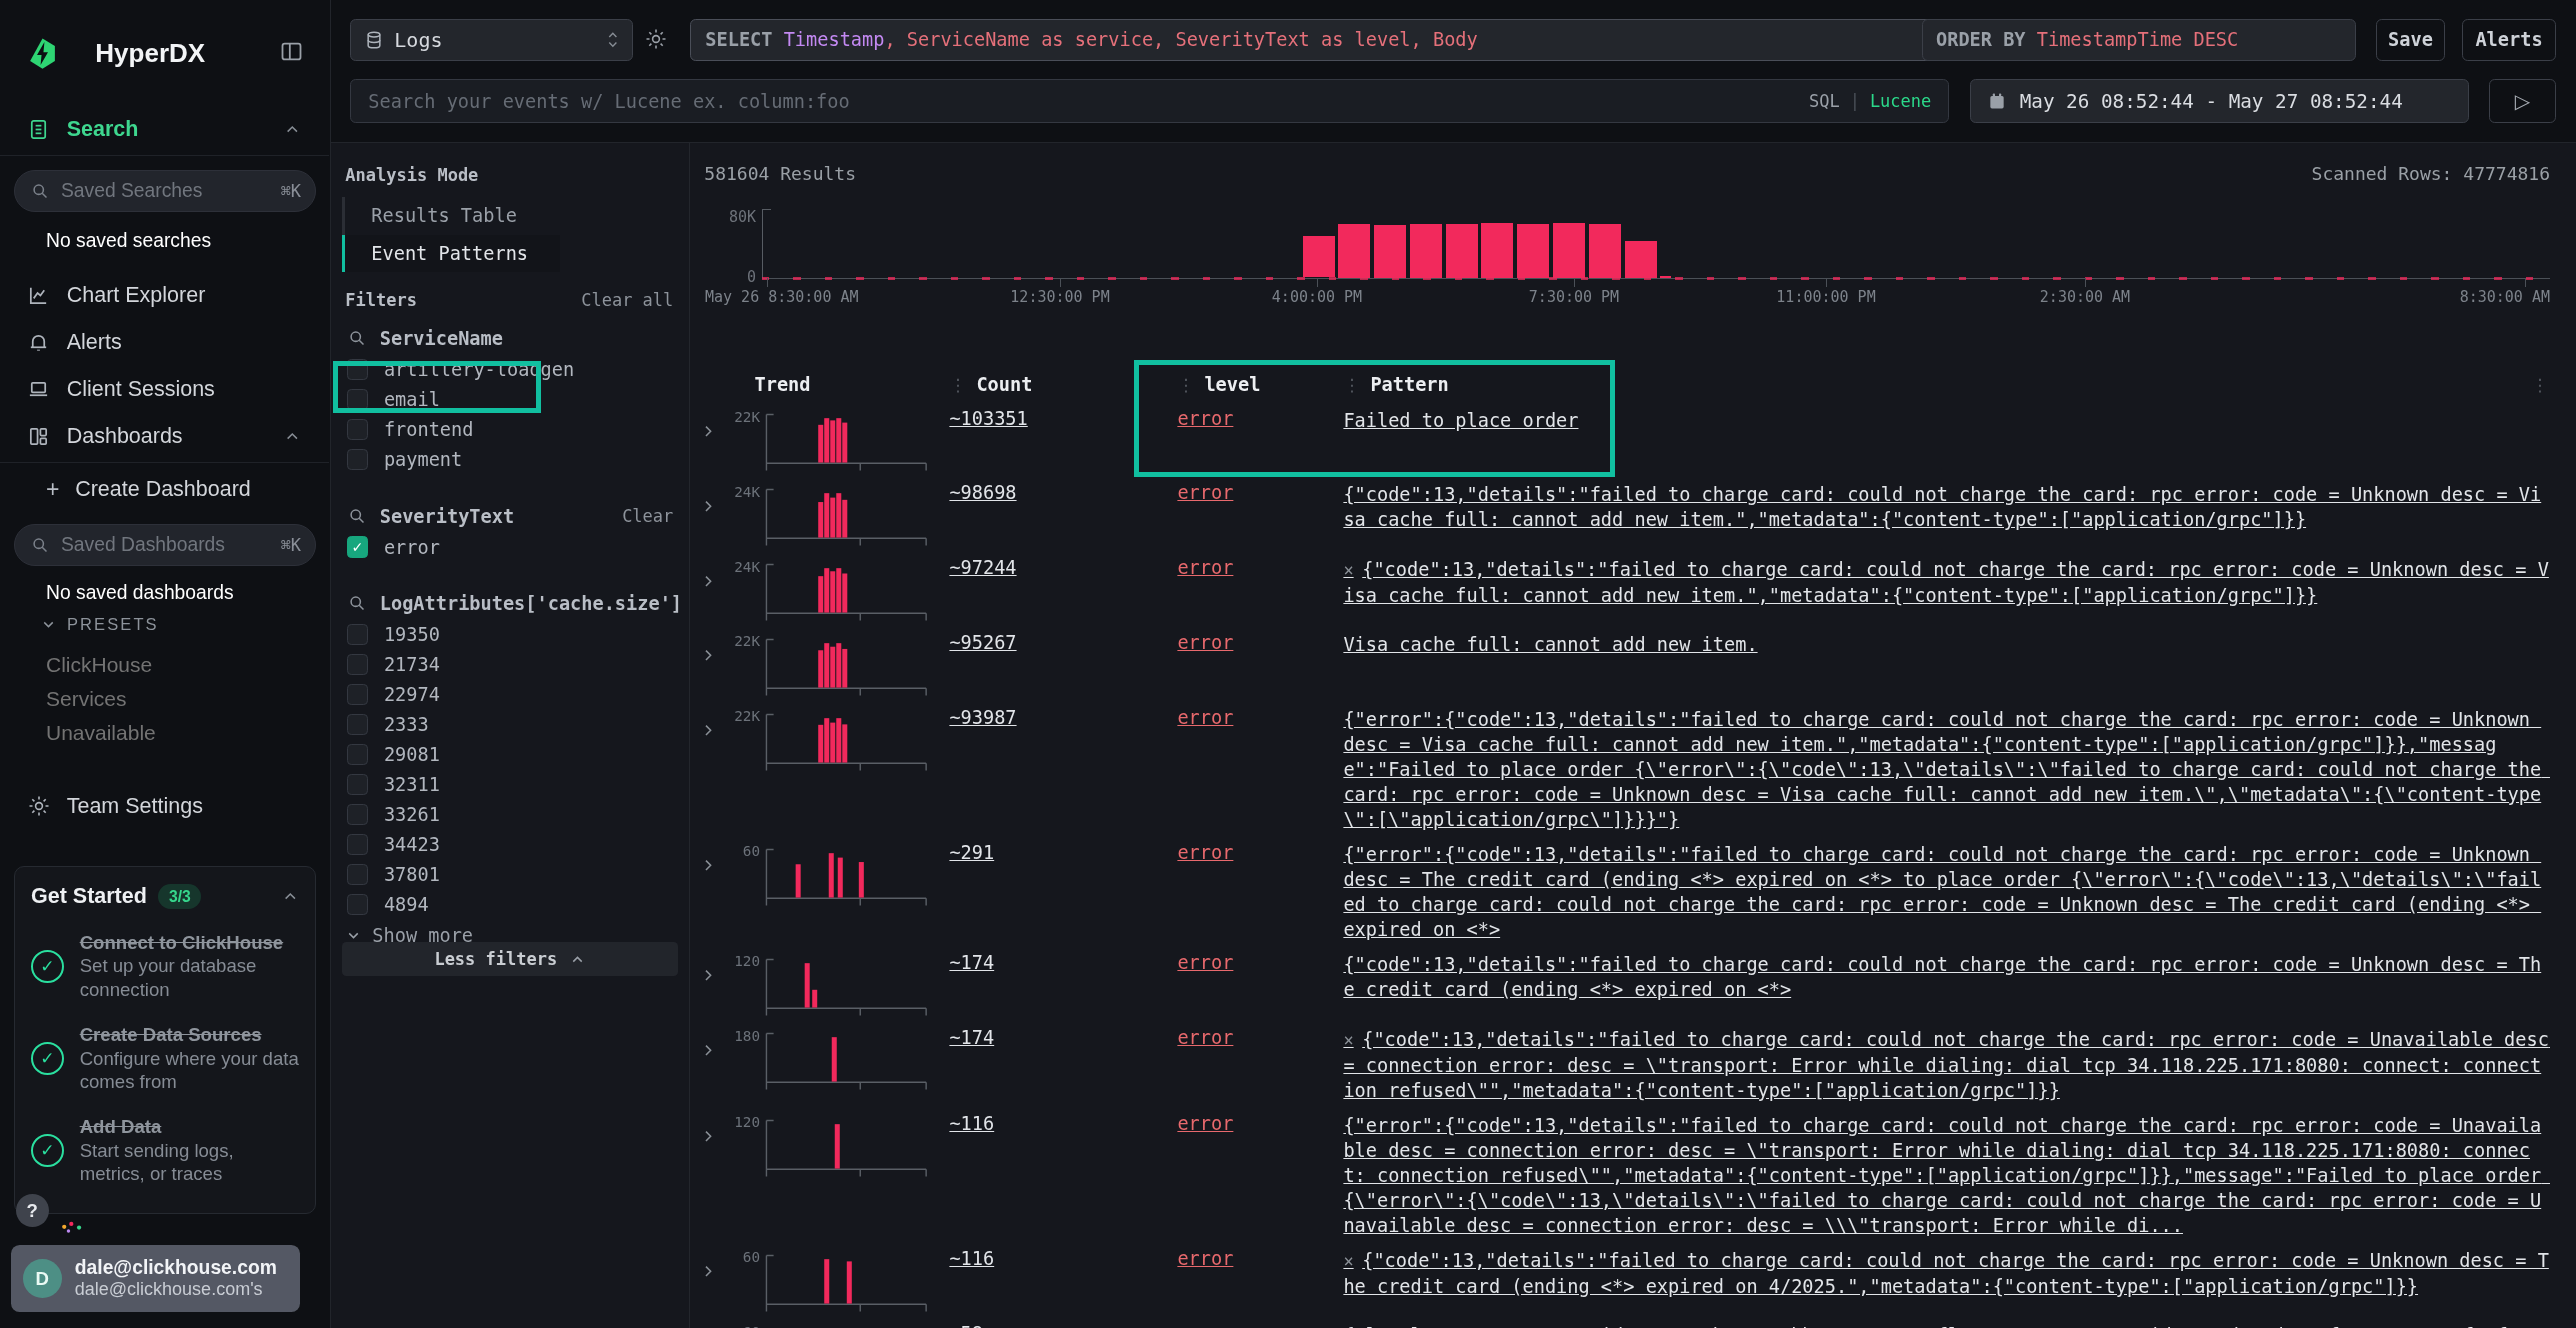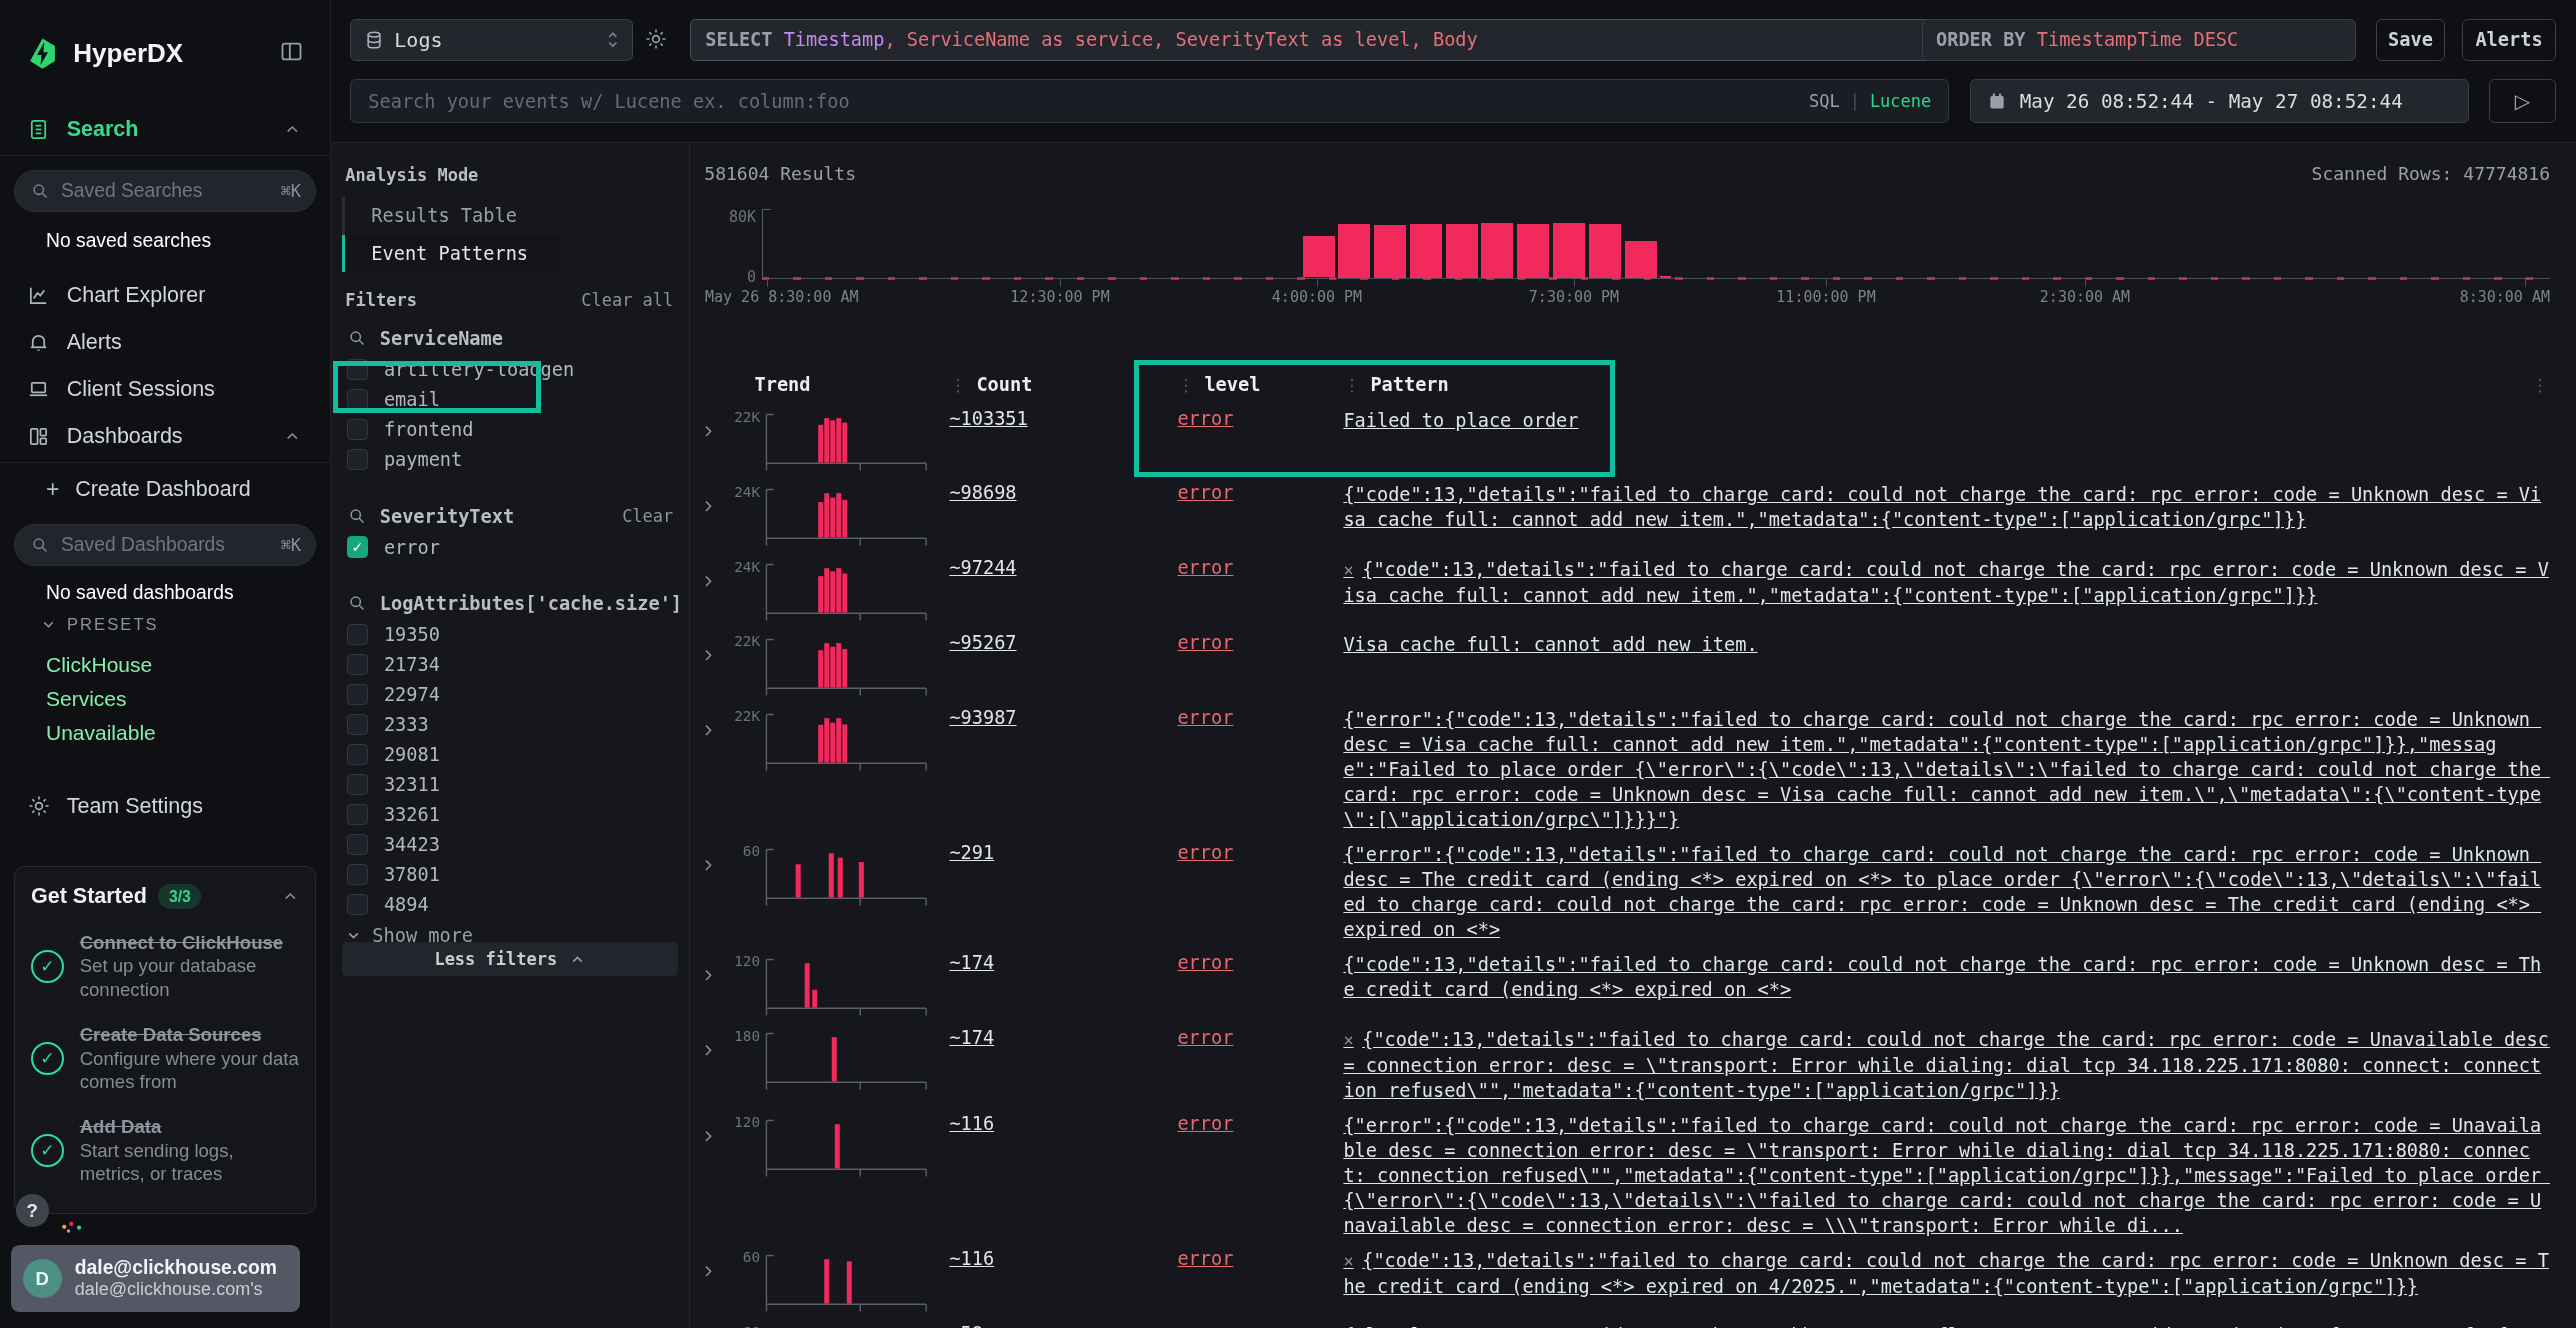--- a/index.html
+++ b/index.html
@@ -30,41 +30,41 @@
   #search-input-box input::placeholder { color:#666c75; }
   #lang-toggle { display:flex; gap:10px; margin-right:17px; font-size:17px; }
   #lang-sql { color:#9aa0a8; } #lang-sep { color:#4a4f57; } #lang-lucene { color:#2bd98a; }
   #date-box { position:absolute; left:1639px; top:79px; width:499px; height:44px; background:#23262c; border:1.4px solid #3b3f48; border-radius:5.7px; display:flex; align-items:center; color:#dadde2; }
   #date-box .lbl { font-size:19.3px; margin-left:13px; }
   #play-btn { position:absolute; left:2158px; top:79px; width:67px; height:44px; border:1.4px solid #3b3f48; border-radius:5.7px; color:#a6abb2; font-size:20px; display:flex; align-items:center; justify-content:center; background:transparent; }
 
   
   #sidebar { position:absolute; left:0; top:0; width:331px; height:1328px; background:#0e1014; border-right:1.4px solid #22252b; z-index:4; }
   .sb-abs { position:absolute; }
-  #brand-row { left:0; top:32px; width:331px; height:43px; display:flex; align-items:center; }
+  #brand-row { left:0; top:32px; width:331px; height:43px; display:flex; align-items:center;gap:22px; }
   #brand-logo { margin-left:26px; }
   #brand-name { margin-left:14.3px; font-size:26px; font-weight:bold; color:#f2f4f6; }
   #panel-toggle { position:absolute; right:26px; top:5.7px; color:#9aa0a8; }
   .nav-item { left:0; width:331px; height:40px; display:flex; align-items:center; color:#d3d6db; font-size:21.5px; }
   .nav-item .ic { width:24px; margin-left:27px; color:#aeb4bc; }
   .nav-item .txt { margin-left:15.7px; }
   .nav-item .chev { position:absolute; right:29px; color:#878d95; }
   #nav-search { top:109px; } #nav-search .txt { color:#3ed78f; font-weight:bold; } #nav-search .ic { color:#3ed78f; }
   .sb-divider { left:0; width:329px; height:0.7px; background:#1f2228; }
   .pill { left:14.3px; width:302px; height:42px; background:#22252c; border:0.7px solid #2d3039; border-radius:21px; display:flex; align-items:center; }
   .pill .mag { margin-left:15.7px; color:#7b818a; }
   .pill .ph { margin-left:11.4px; font-size:19.3px; color:#71767e; flex:1; }
   .pill .kbd { margin-right:14.3px; font-size:17px; color:#8a8f98; }
   .sb-muted { left:46px; font-size:19.3px; color:#ffffff; }
   #create-dash { left:0; top:472px; width:331px; height:34px; display:flex; align-items:center; color:#d3d6db; font-size:21.5px; }
   #create-dash .plus { margin-left:46px; color:#b9bec6; font-size:23px; }
   #create-dash .txt { margin-left:15.7px; }
   #presets-row { left:40px; top:615px; display:flex; align-items:center; color:#8d939b; }
   #presets-row .txt { margin-left:10px; font-size:16.5px; letter-spacing:2.1px; }
-  .preset-item { left:46px; font-size:21px; color:#86efac; }
+  .preset-item { left:46px; font-size:21px; color:#737373; }
   
   #gs-card { left:14.3px; top:866px; width:302px; height:348px; border:1.4px solid #262a31; border-radius:10px; background:#14161b; padding:17px 15.7px; overflow:hidden; }
   #gs-head { display:flex; align-items:center; }
   #gs-title { font-size:21.5px; font-weight:bold; color:#eef0f3; }
   #gs-badge { margin-left:11.4px; background:#16362c; color:#36d68c; font-size:15.7px; font-weight:bold; border-radius:715px; padding:3.6px 10.7px; }
   #gs-head .chev { margin-left:auto; color:#878d95; }
   .gs-item { display:flex; margin-top:21.5px; }
   .gs-check { width:33px; height:33px; min-width:33px; border:2.1px solid #2adf9f; border-radius:50%; color:#2adf9f; font-size:17px; display:flex; align-items:center; justify-content:center; align-self:center; margin-right:15.7px; }
   .gs-item .tcol { min-width:0; }
   .gs-item .ti { font-size:18.6px; font-weight:bold; color:#8f959d; text-decoration:line-through; line-height:23.6px; }

